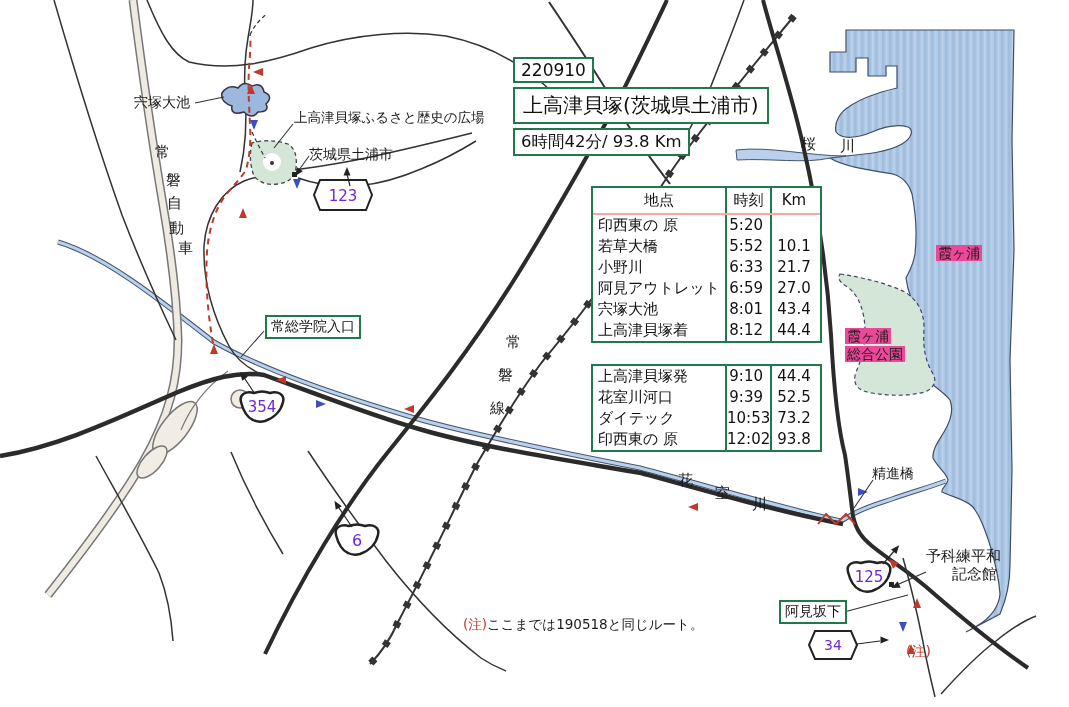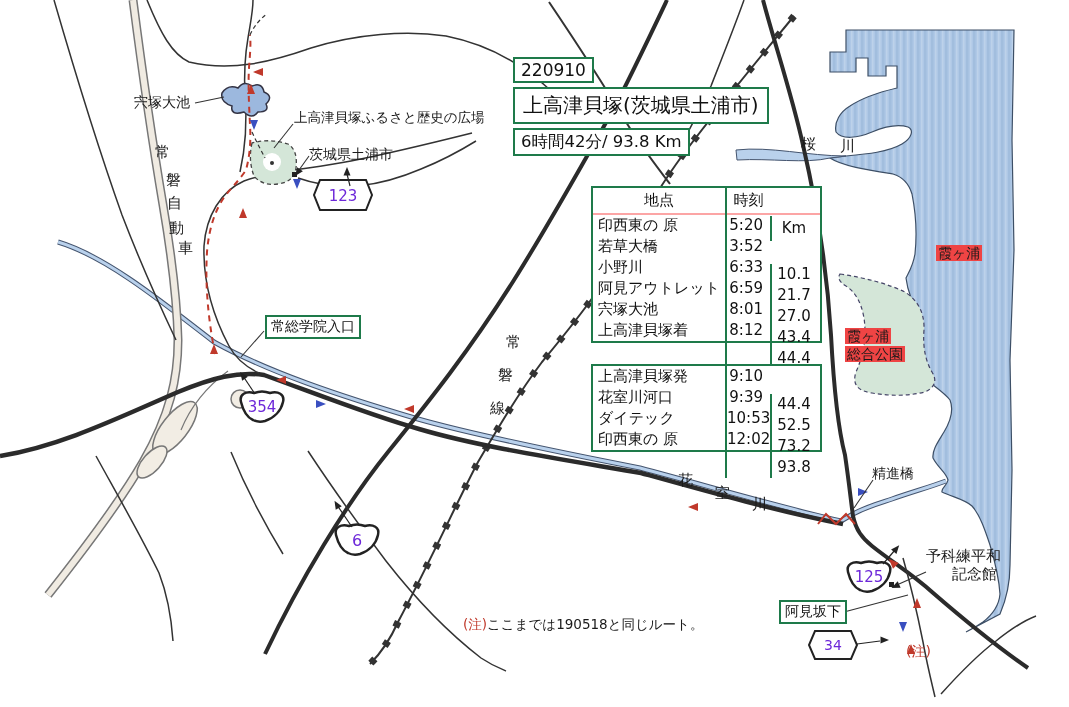--- a/index.html
+++ b/index.html
@@ -11,23 +11,23 @@
   .gbox{position:absolute;z-index:4;background:#fff;border:2px solid #1e7a4a;padding:1px 6px;
         white-space:nowrap;color:#111;}
   .shnum{position:absolute;z-index:3;transform:translate(-50%,-50%);font-size:15px;color:#6d28d9;}
   .tbox{position:absolute;left:591px;width:227px;z-index:4;background:#fff;
         border:2px solid #1e7a4a;font-size:15px;color:#111;}
   .trow{display:grid;grid-template-columns:132px 45px 46px;height:21px;line-height:21px;}
   .thead{height:25px;line-height:25px;border-bottom:2px solid #fca5a5;}
   .thead span{text-align:center;}
   .cp{padding-left:5px;text-align:left;overflow:hidden;}
   .ct{border-left:2px solid #1e7a4a;text-align:right;padding-right:7px;}
-  .ck{border-left:2px solid #1e7a4a;text-align:center;margin-top:28px;}
+  .ck{border-left:2px solid #1e7a4a;text-align:center;}
   .red{color:#c0392b;}
-  .wbg{background:#ef4444;padding:0 2px;}
+  .wbg{background:#ec4899;padding:0 2px;}
 </style>
 </head>
 <body>
 
 <div id="page">
 
 <svg id="art" width="1069" height="707" viewBox="0 0 1069 707">
   <defs>
     <pattern id="lk" width="7" height="50" patternUnits="userSpaceOnUse">
       <rect width="7" height="50" fill="#afc8e6"></rect>
@@ -172,21 +172,21 @@
     <span class="ct" style="text-align:center;padding-right:0;">時刻</span>
     <span class="ck">Km</span>
   </div>
   <div class="trow">
         <span class="cp">印西東の 原</span>
         <span class="ct">5:20</span>
         <span class="ck"></span>
       </div>
   <div class="trow">
         <span class="cp">若草大橋</span>
-        <span class="ct">3:52</span>
+        <span class="ct">5:52</span>
         <span class="ck">10.1</span>
       </div>
   <div class="trow">
         <span class="cp">小野川</span>
         <span class="ct">6:33</span>
         <span class="ck">21.7</span>
       </div>
   <div class="trow">
         <span class="cp">阿見アウトレット</span>
         <span class="ct">6:59</span>

